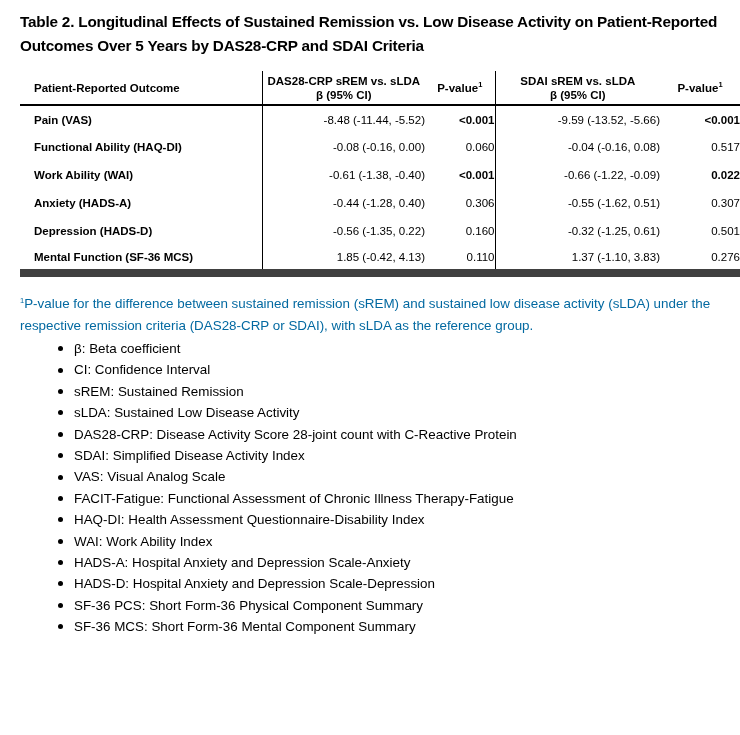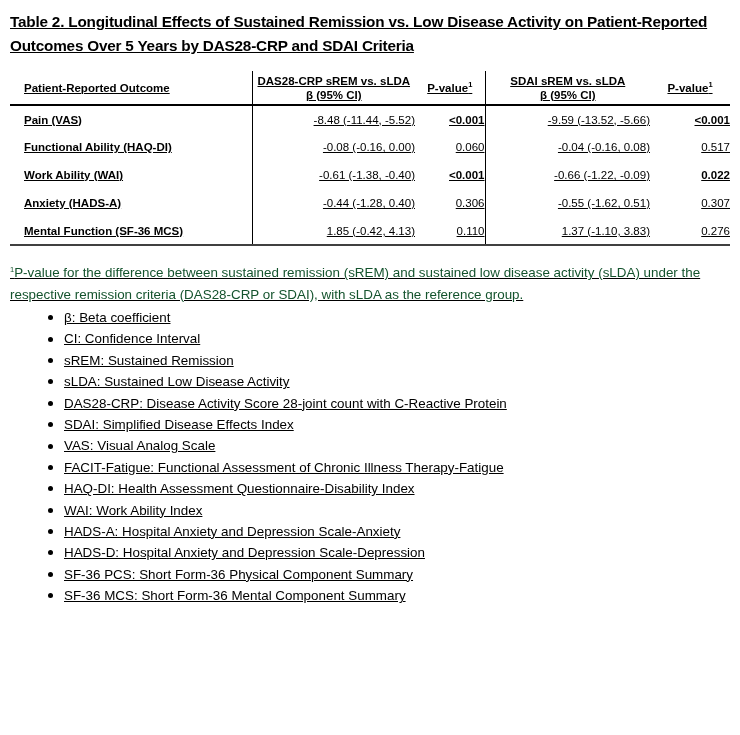--- a/index.html
+++ b/index.html
@@ -3,21 +3,21 @@
 <meta charset="utf-8">
 <style>
   * { margin: 0; padding: 0; box-sizing: border-box; }
   html, body { background: #ffffff; }
   body {
     width: 740px; height: 735px;
     font-family: "Liberation Sans", "DejaVu Sans", sans-serif;
     color: #000000;
     overflow: hidden;
   }
-  .page { width: 740px; height: 735px; padding: 10px 10px 0 10px; text-decoration: underline; }
+  .page { width: 740px; height: 735px; padding: 10px 10px 0 20px; }
 
   .doc-title {
     width: 722px;
     font-size: 15.3px;
     font-weight: 700;
     line-height: 24px;
     letter-spacing: -0.2px;
     color: #000000;
   }
 
@@ -49,36 +49,36 @@
     font-size: 11.5px;
     font-weight: 400;
     text-align: right;
     vertical-align: middle;
   }
   tbody td.outcome {
     text-align: left;
     padding-left: 14px;
     font-weight: 700;
   }
-  tbody { border-bottom: 2px solid #404040; margin-top: 34px; }
+  tbody { border-bottom: 8px solid #404040; margin-top: 34px; }
   .vdiv { border-left: 1.3px solid #000000; }
   td.bold { font-weight: 700; }
 
   sup.fn {
     font-size: 7.5px;
     vertical-align: super;
     line-height: 0;
   }
 
   .footnote {
     margin-top: 16px;
     width: 720px;
     font-size: 13.4px;
     line-height: 21.5px;
-    color: #14532d;
+    color: #0369a1;
   }
 
   .abbr-label {
     margin-top: 19px;
     font-size: 13.4px;
     line-height: 21px;
   }
 
   ul.abbr-list {
     list-style: none;
@@ -157,20 +157,27 @@
       <td class="bold">0.022</td>
     </tr>
         <tr>
       <td class="outcome">Anxiety (HADS-A)</td>
       <td class="vdiv">-0.44 (-1.28, 0.40)</td>
       <td>0.306</td>
       <td class="vdiv">-0.55 (-1.62, 0.51)</td>
       <td>0.307</td>
     </tr>
         <tr>
+      <td class="outcome">Depression (HADS-D)</td>
+      <td class="vdiv">-0.56 (-1.35, 0.22)</td>
+      <td>0.160</td>
+      <td class="vdiv">-0.32 (-1.25, 0.61)</td>
+      <td>0.501</td>
+    </tr>
+        <tr>
       <td class="outcome">Mental Function (SF-36 MCS)</td>
       <td class="vdiv">1.85 (-0.42, 4.13)</td>
       <td>0.110</td>
       <td class="vdiv">1.37 (-1.10, 3.83)</td>
       <td>0.276</td>
     </tr>
       </tbody>
   </table>
 
   <div class="footnote"><sup class="fn">1</sup><span>P-value for the difference between sustained remission (sREM) and sustained low disease activity (sLDA) under the respective remission criteria (DAS28-CRP or SDAI), with sLDA as the reference group.</span></div>
@@ -192,21 +199,21 @@
       <li>
       <span class="bullet-dot"></span>
       <span>sLDA: Sustained Low Disease Activity</span>
     </li>
       <li>
       <span class="bullet-dot"></span>
       <span>DAS28-CRP: Disease Activity Score 28-joint count with C-Reactive Protein</span>
     </li>
       <li>
       <span class="bullet-dot"></span>
-      <span>SDAI: Simplified Disease Effects Index</span>
+      <span>SDAI: Simplified Disease Activity Index</span>
     </li>
       <li>
       <span class="bullet-dot"></span>
       <span>VAS: Visual Analog Scale</span>
     </li>
       <li>
       <span class="bullet-dot"></span>
       <span>FACIT-Fatigue: Functional Assessment of Chronic Illness Therapy-Fatigue</span>
     </li>
       <li>

